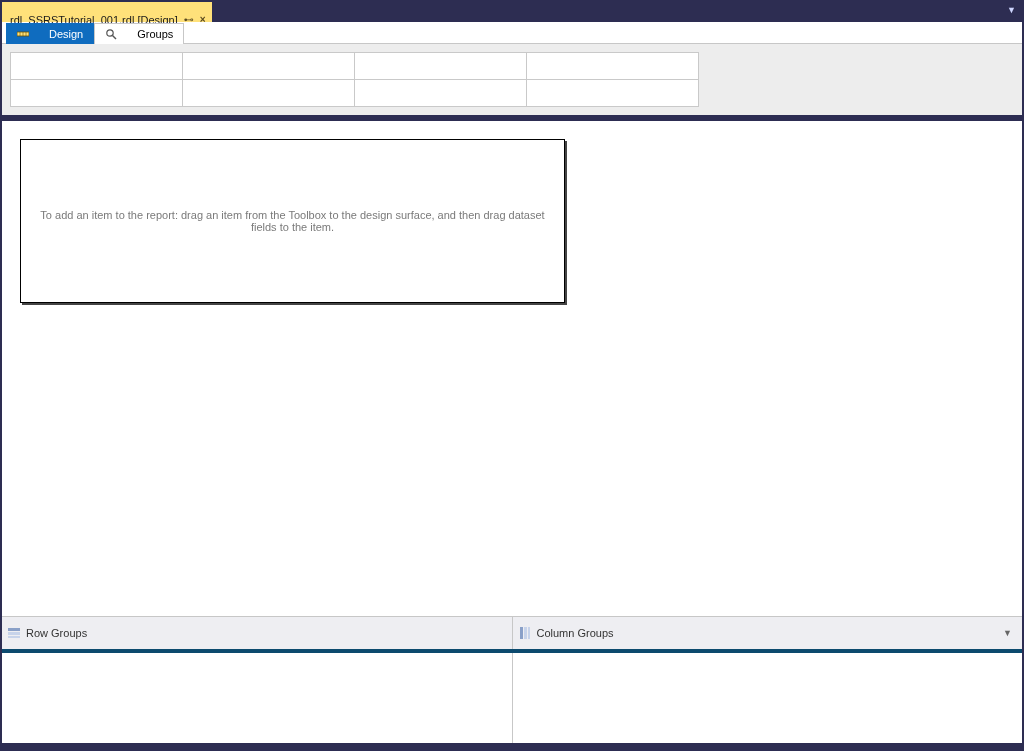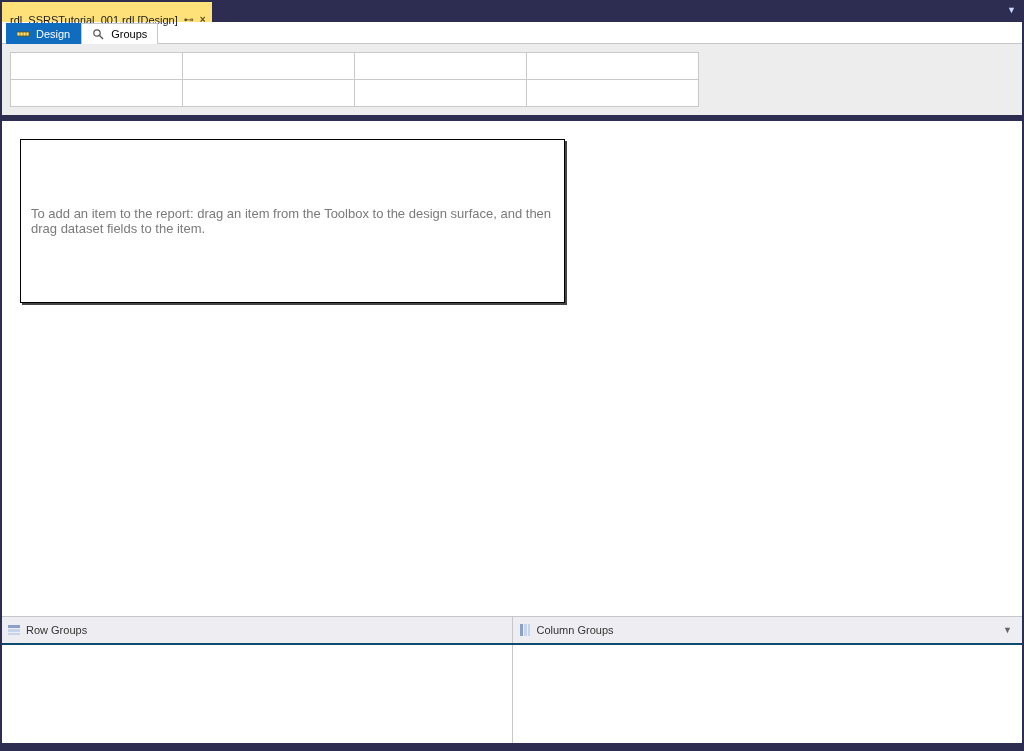--- a/index.html
+++ b/index.html
@@ -9,40 +9,40 @@
   
   .doc-tab-strip { background: #2d2d52; height: 20px; display: flex; align-items: stretch; position: relative; }
   .doc-tab { background: #ffe17a; color: #1a1a1a; display: flex; align-items: flex-start; padding: 12px 6px 0 8px; gap: 6px; height: 100%; }
   .doc-tab-text { white-space: nowrap; }
   .pin, .close-x { font-size: 10px; color: #5a4a20; cursor: pointer; }
   .close-x { font-weight: bold; }
   .strip-caret { position: absolute; right: 6px; top: 3px; color: #cfd6ff; font-size: 9px; cursor: pointer; }
 
   
   .view-tab-row { background: #ffffff; height: 22px; border-bottom: 1px solid #c7c7c7; display: flex; align-items: flex-end; padding-left: 4px; }
-  .view-tab { display: flex; align-items: center; gap: 7px; padding: 10px 10px; border: 1px solid #c7c7c7; border-bottom: none; height: 20px; cursor: pointer; background: #fff; position: relative; top: 1px; }
+  .view-tab { display: flex; align-items: center; gap: 20px; padding: 10px 10px; border: 1px solid #c7c7c7; border-bottom: none; height: 20px; cursor: pointer; background: #fff; position: relative; top: 1px; }
   .view-tab.active { background: #0f6cbf; color: #fff; border-color: #0f6cbf; }
   .view-tab .ico { width: 12px; height: 12px; display: inline-block; }
 
   
   .param-area { background: #ededed; padding: 8px; }
   .param-grid { border-collapse: collapse; }
   .param-grid td { border: 1px solid #c9c9c9; width: 172px; height: 27px; background: #fff; }
 
   
   .splitter-h { height: 6px; background: #2d2d52; cursor: row-resize; }
 
   
   .design-scroll { flex: 1; background: #ffffff; overflow: auto; padding: 18px; }
   .report-body { width: 545px; height: 164px; border: 1px solid #000; box-shadow: 2px 2px 0 0 #444; display: flex; align-items: center; justify-content: center; padding: 0 10px; }
-  .report-body .hint { color: #7a7a7a; font-size: 13px; text-align: left; width: 100%; }
+  .report-body .hint { color: #7a7a7a; font-size: 11px; text-align: center; width: 100%; }
 
   
   .groups-panel { height: 133px; display: flex; flex-direction: column; border-top: 1px solid #c7c7c7; }
-  .groups-headers { height: 28px; display: flex; background: #eeeef2; border-bottom: 2px solid #0c4a6e; }
+  .groups-headers { height: 36px; display: flex; background: #eeeef2; border-bottom: 4px solid #0c4a6e; }
   .ghdr { flex: 1; display: flex; align-items: center; gap: 6px; padding: 0 6px; color: #333; }
   .ghdr + .ghdr { border-left: 1px solid #c7c7c7; align-items: center; }
   .ghdr .ico { width: 12px; height: 12px; }
   .ghdr-spacer { flex: 1; }
   .ghdr-caret { color: #666; font-size: 9px; cursor: pointer; padding-right: 4px; }
   .groups-bodies { flex: 1; display: flex; }
   .gbody { flex: 1; border-left: 1px solid #c7c7c7; }
   .gbody:first-child { border-left: none; }
   .groups-bottom { height: 6px; background: #2d2d52; }
 </style>

